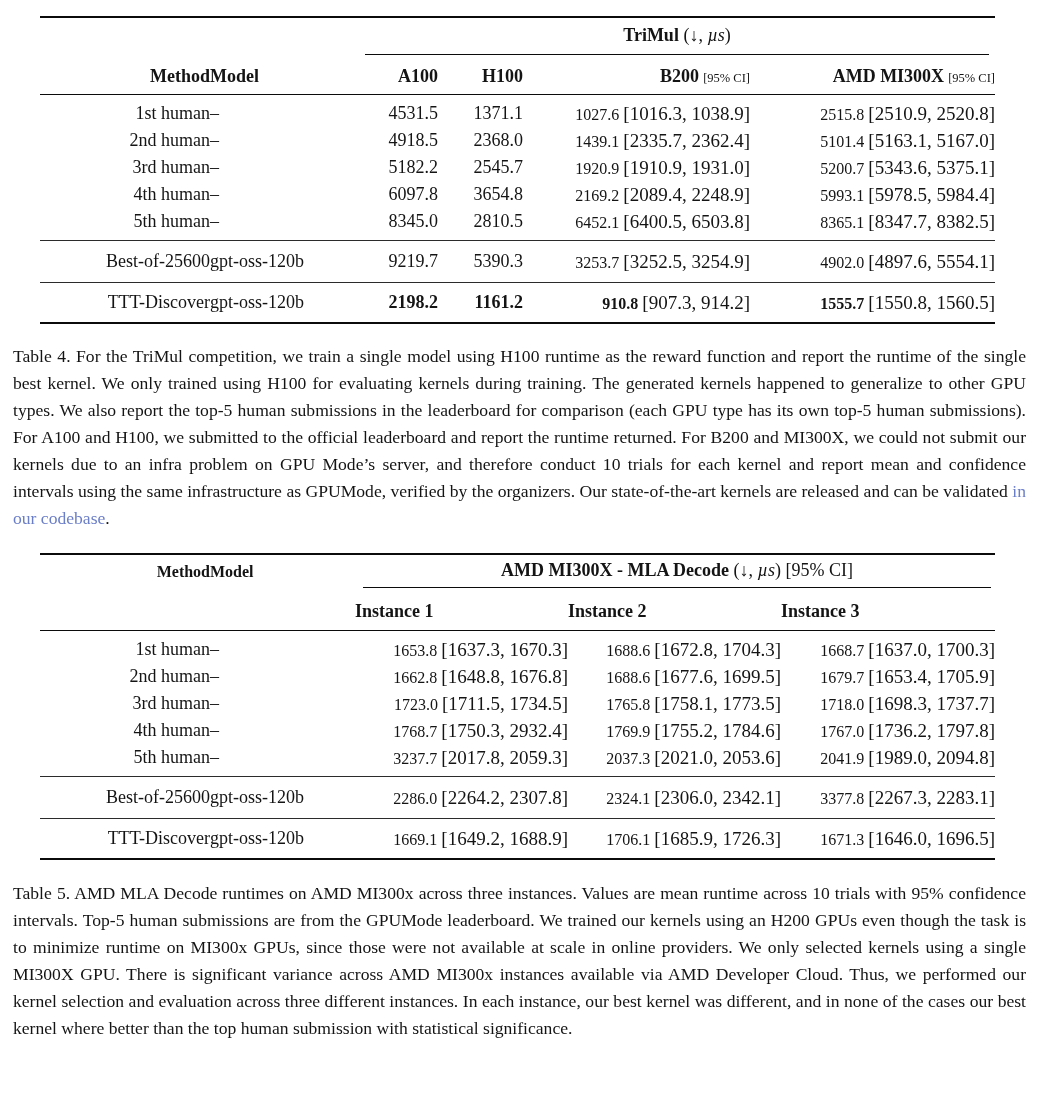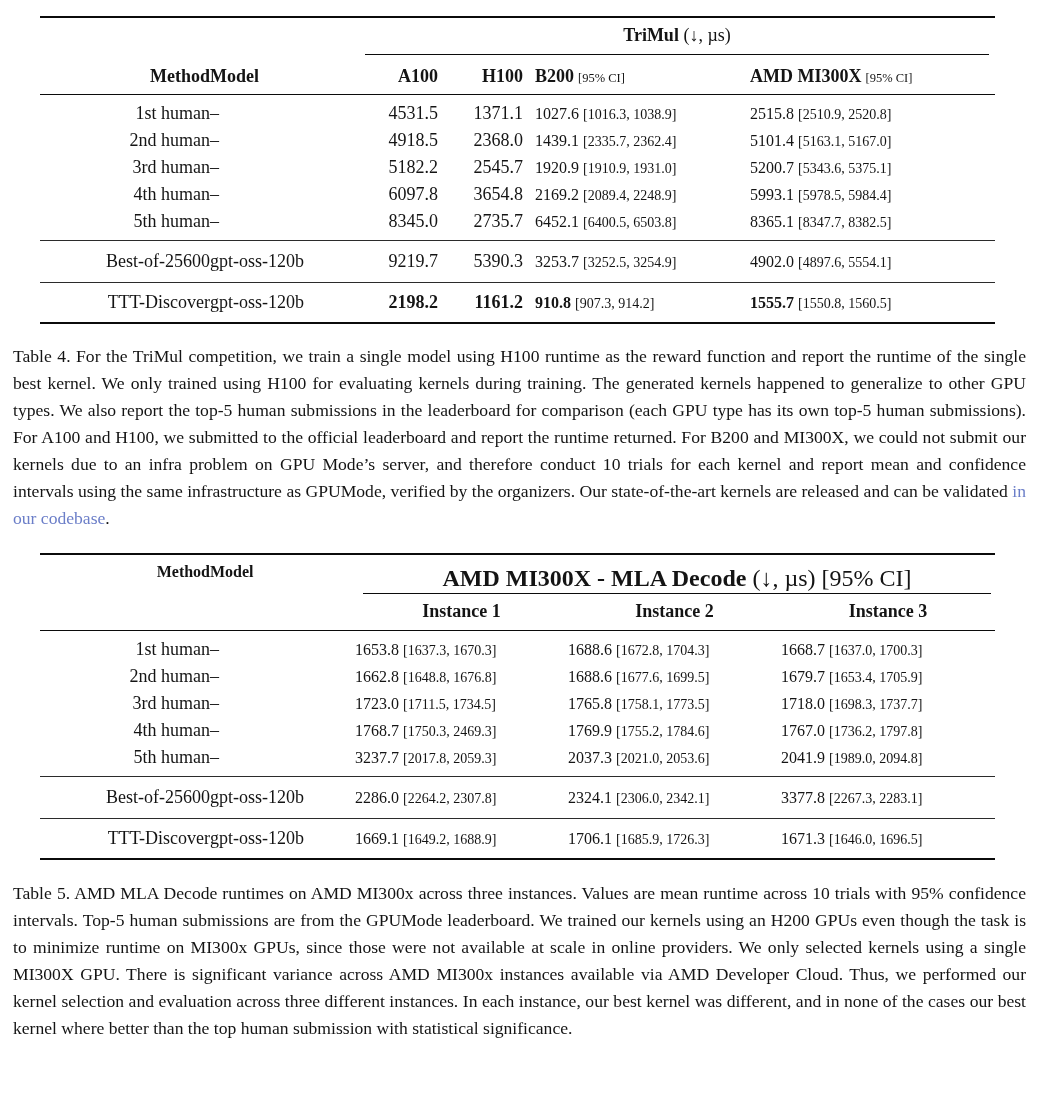--- a/index.html
+++ b/index.html
@@ -14,39 +14,39 @@
   .rule.thin { border-top:1px   solid #2b2b2b; }
 
   .t4 { display:grid; grid-template-columns:170px 145px 95px 85px 215px 245px; }
   .t5 { display:grid; grid-template-columns:170px 145px 213px 213px 214px; }
 
   .trow { height:27px; line-height:27px; font-size:18px; }
   .sec  { padding:5px 0; }
 
   .cm   { padding-left:15px; text-align:right; }
   .num  { text-align:right; padding-right:12px; white-space:nowrap; }
-  .comp { text-align:left; white-space:nowrap; }
+  .comp { text-align:right; white-space:nowrap; }
   .val  { font-size:16px; }
-  .ci   { font-size:14px; margin-left:4px;font-family:Liberation Serif, serif; }
+  .ci   { font-size:19px; margin-left:4px;font-family:Liberation Serif, serif; }
   .b    { font-weight:bold; }
   .hdr  { font-weight:bold; }
   .smallci { font-size:12.5px; font-weight:normal; margin-left:4px; }
-  .it   { }
+  .it   { font-style:italic; }
 
   
   .spanrow4 { height:37px; line-height:34px; }
   .spanhead4 { grid-column:3 / 7; text-align:center; font-size:18px;
                border-bottom:1.2px solid #0b0b0b; margin:0 6px 0 10px; }
   .hdrrow4 { height:39px; line-height:42px; }
 
   .spanrow5 { height:33px; line-height:30px; }
-  .spanhead5 { grid-column:3 / 6; text-align:center; font-size:24px;
-               border-bottom:1.2px solid #0b0b0b; margin:8px 4px 0 8px; }
+  .spanhead5 { grid-column:3 / 6; text-align:center; font-size:18px;
+               border-bottom:1.2px solid #0b0b0b; margin:0 4px 0 8px; }
   .hdrrow5 { height:42px; line-height:46px; }
-  .subhead { text-align:center; font-weight:bold; }
+  .subhead { font-weight:bold; }
 
   .caption { margin:18px 12px 0 13px; font-size:17.6px; line-height:27px;
              text-align:justify; }
   .caption4 { margin-top:19px; }
   .caption5 { margin-top:20px; }
   a.codelink { color:#6b7ec8; text-decoration:none; cursor:pointer; }
   .tbl5wrap { margin-top:21px; }
 </style>
 </head>
 <body>
@@ -100,21 +100,21 @@
       <div>–</div>
       <div class="num">6097.8</div>
       <div class="num">3654.8</div>
       <div class="comp"><span class="val">2169.2</span><span class="ci">[2089.4, 2248.9]</span></div>
       <div class="comp"><span class="val">5993.1</span><span class="ci">[5978.5, 5984.4]</span></div>
     </div>
     <div class="t4 trow">
       <div class="cm">5th human</div>
       <div>–</div>
       <div class="num">8345.0</div>
-      <div class="num">2735.7</div>
+      <div class="num">2810.5</div>
       <div class="comp"><span class="val">6452.1</span><span class="ci">[6400.5, 6503.8]</span></div>
       <div class="comp"><span class="val">8365.1</span><span class="ci">[8347.7, 8382.5]</span></div>
     </div>
   </div>
 
   <div class="rule thin"></div>
 
   <div class="sec" style="padding:7px 0">
     <div class="t4 trow">
       <div class="cm">Best-of-25600</div>
@@ -181,21 +181,21 @@
     <div class="t5 trow">
       <div class="cm">3rd human</div>
       <div>–</div>
       <div class="comp"><span class="val">1723.0</span><span class="ci">[1711.5, 1734.5]</span></div>
       <div class="comp"><span class="val">1765.8</span><span class="ci">[1758.1, 1773.5]</span></div>
       <div class="comp"><span class="val">1718.0</span><span class="ci">[1698.3, 1737.7]</span></div>
     </div>
     <div class="t5 trow">
       <div class="cm">4th human</div>
       <div>–</div>
-      <div class="comp"><span class="val">1768.7</span><span class="ci">[1750.3, 2469.3]</span></div>
+      <div class="comp"><span class="val">1768.7</span><span class="ci">[1750.3, 2932.4]</span></div>
       <div class="comp"><span class="val">1769.9</span><span class="ci">[1755.2, 1784.6]</span></div>
       <div class="comp"><span class="val">1767.0</span><span class="ci">[1736.2, 1797.8]</span></div>
     </div>
     <div class="t5 trow">
       <div class="cm">5th human</div>
       <div>–</div>
       <div class="comp"><span class="val">3237.7</span><span class="ci">[2017.8, 2059.3]</span></div>
       <div class="comp"><span class="val">2037.3</span><span class="ci">[2021.0, 2053.6]</span></div>
       <div class="comp"><span class="val">2041.9</span><span class="ci">[1989.0, 2094.8]</span></div>
     </div>

